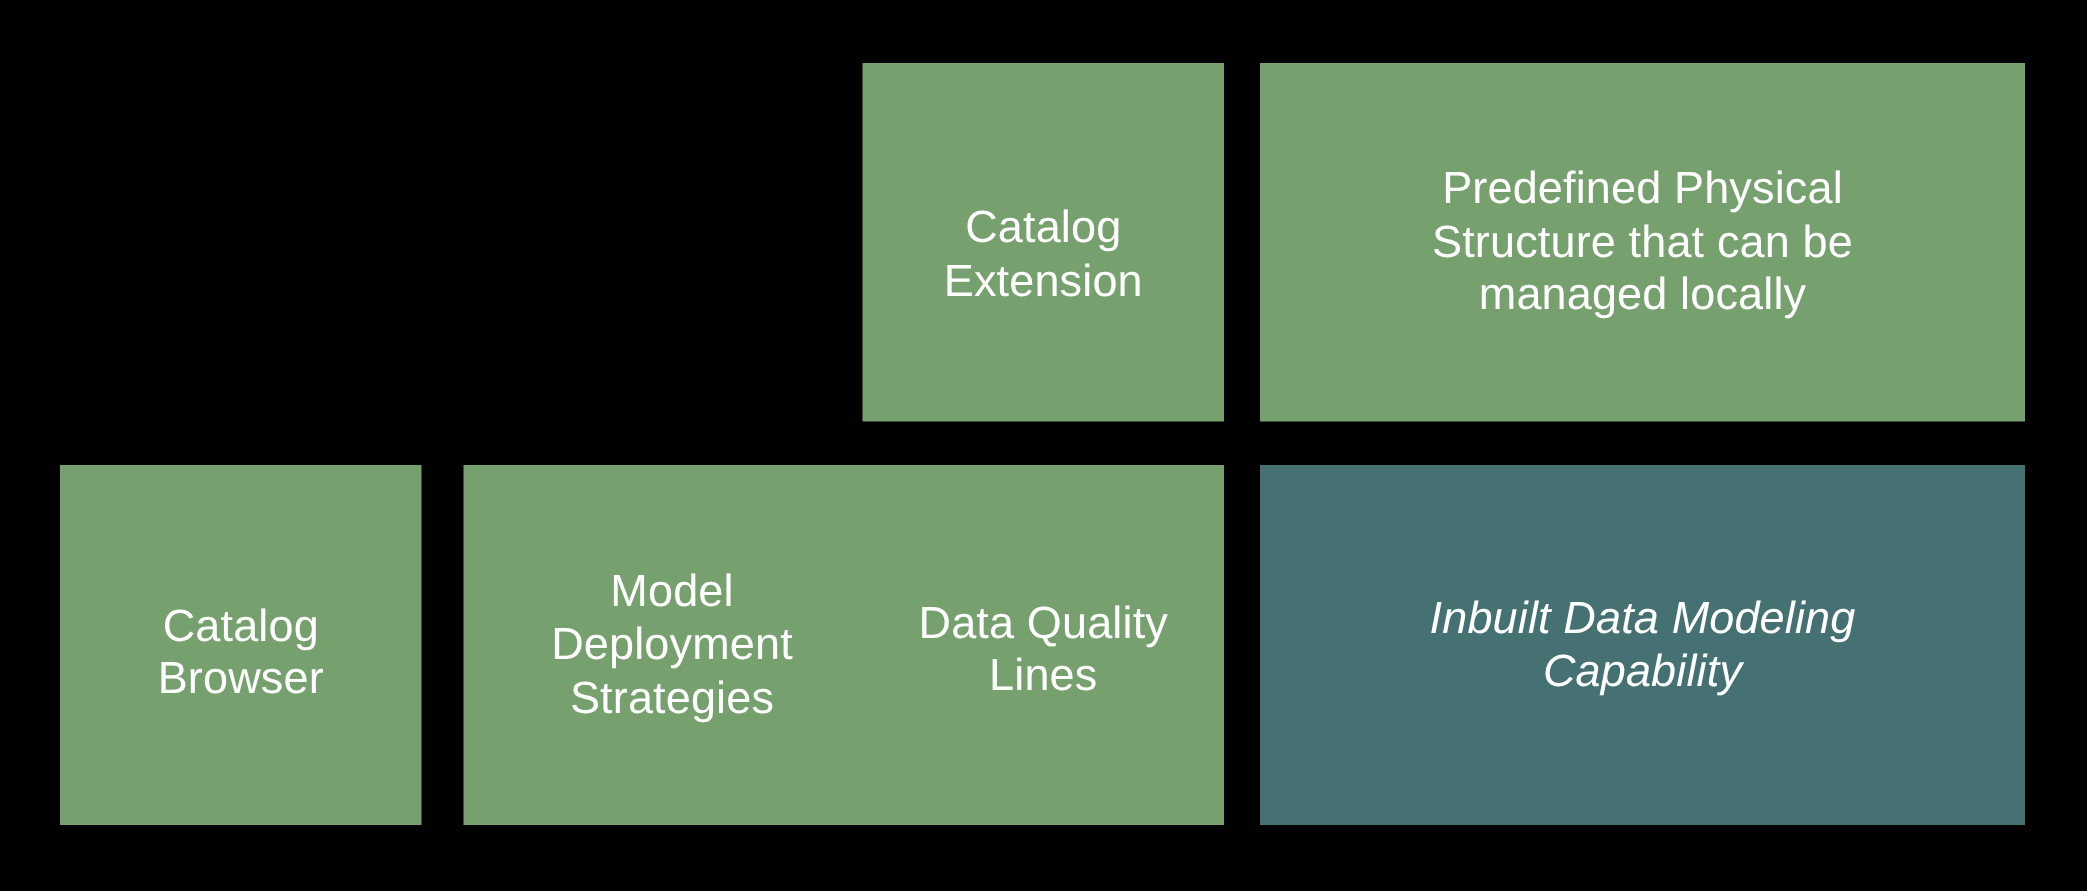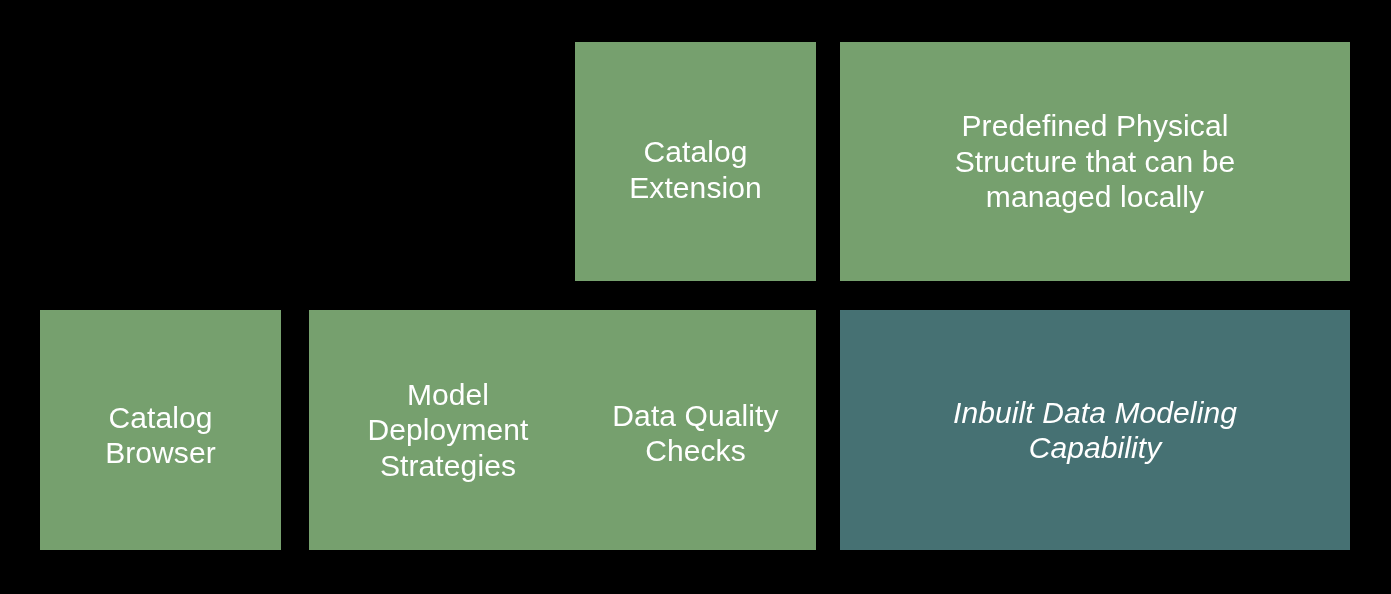--- a/index.html
+++ b/index.html
@@ -103,21 +103,21 @@
   </div>
 
   <div class="tile" id="tile-model-deployment-strategies">
     <span class="tile-text">Model
 Deployment
 Strategies</span>
   </div>
 
   <div class="tile" id="tile-data-quality-checks">
     <span class="tile-text">Data Quality
-Checks</span>
+Lines</span>
   </div>
 
   <div class="tile" id="tile-inbuilt-data-modeling">
     <span class="tile-text">Inbuilt Data Modeling
 Capability</span>
   </div>
 
 </div>
 
 </body></html>

